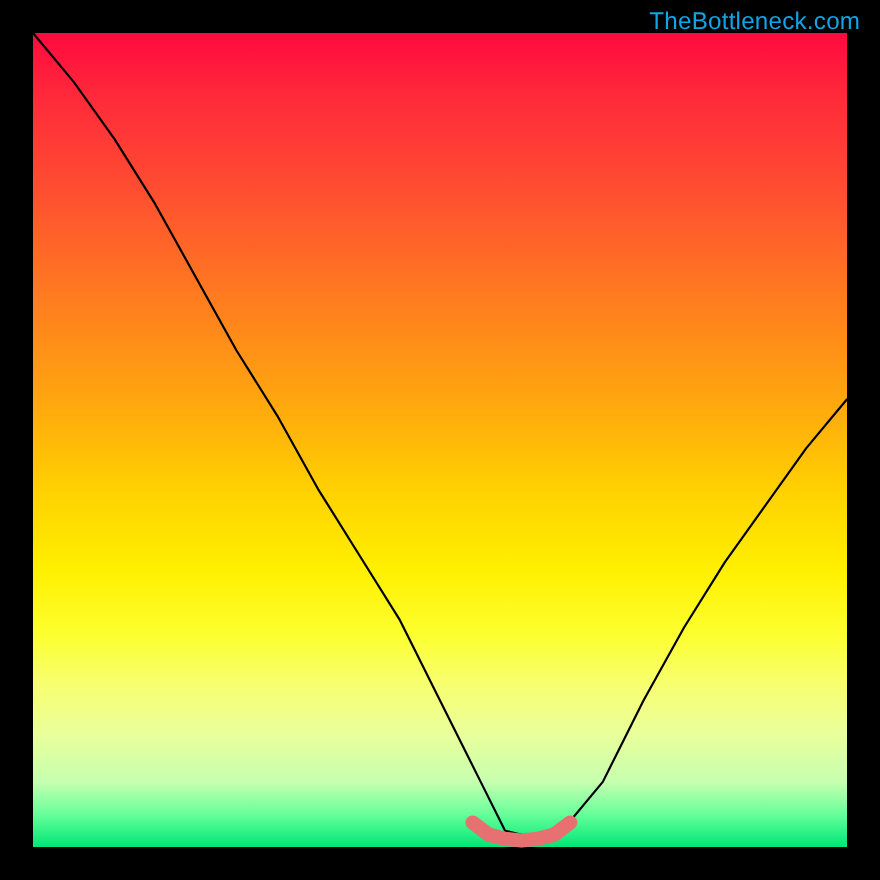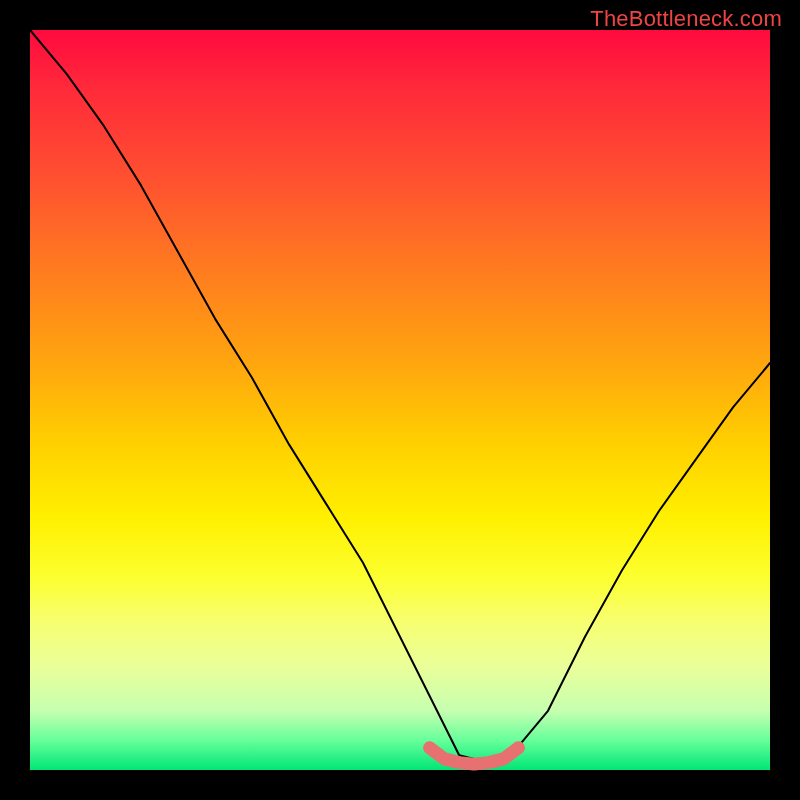--- a/index.html
+++ b/index.html
@@ -8,21 +8,21 @@
     background: #000;
     width: 800px;
     height: 800px;
     position: relative;
     font-family: Arial, Helvetica, sans-serif;
   }
   .watermark {
     position: absolute;
     top: 6px;
     right: 18px;
-    color: #ef4444;
+    color: #0ea5e9;
     font-size: 22px;
     font-weight: 500;
     letter-spacing: 0.2px;
     z-index: 10;
   }
   .plot-area {
     position: absolute;
     left: 30px;
     top: 30px;
     width: 740px;

